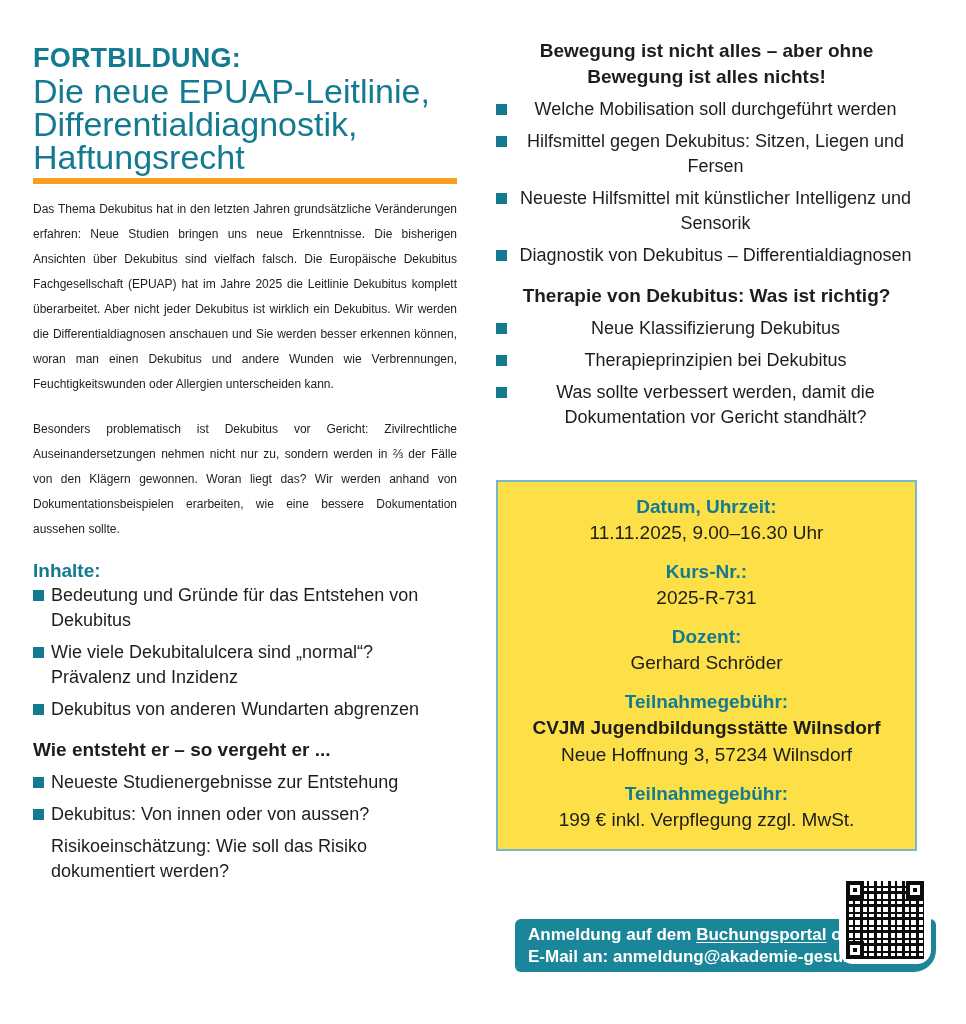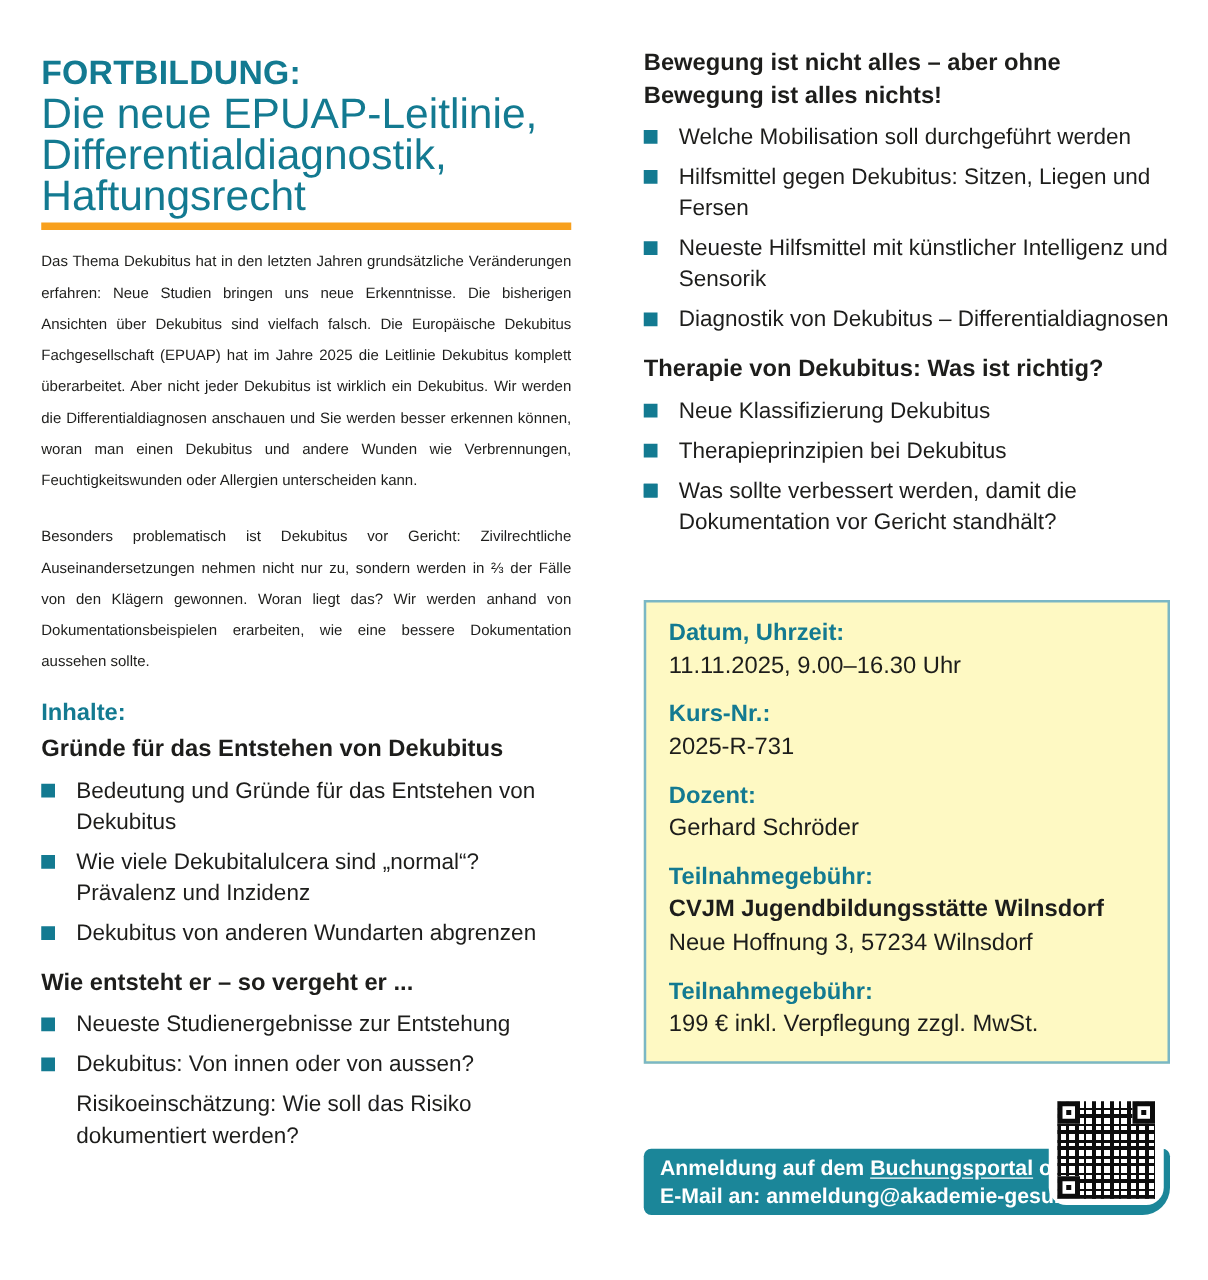--- a/index.html
+++ b/index.html
@@ -12,43 +12,43 @@
   *{box-sizing:border-box;}
   html,body{margin:0;padding:0;}
   body{
     width:966px;height:1024px;background:#ffffff;position:relative;
     font-family:"Liberation Sans","DejaVu Sans",sans-serif;
     color:var(--ink);overflow:hidden;
     -webkit-font-smoothing:antialiased;
   }
   .col{position:absolute;}
   .col-left{left:33px;top:42px;width:424px;}
-  .col-right{left:515px;top:38px;width:421px;}
+  .col-right{left:496px;top:38px;width:421px;text-align:center;}
 
   .h1{font-size:27px;font-weight:700;line-height:33px;color:var(--teal);letter-spacing:.2px;}
   .h2{font-size:34px;font-weight:400;line-height:33px;color:var(--teal);}
   .rule{height:6px;background:var(--orange);margin-top:4px;}
 
   p.body{margin:13px 0 0;font-size:12px;line-height:25px;text-align:justify;}
   p.body + p.body{margin-top:20px;}
 
   .inhalte{margin-top:16px;font-size:19px;line-height:25px;font-weight:700;color:var(--teal);}
 
   h3{margin:11px 0 7px;font-size:19px;line-height:26px;font-weight:700;color:var(--ink);}
   h3.tight{margin-top:4px;}
   h3.mt0{margin-top:0;}
   h3.gap{margin-top:15px;}
 
   ul.blist{list-style:none;margin:0;padding:0;}
-  ul.blist li{position:relative;padding-left:28px;margin:0 0 7px;font-size:18px;line-height:25px;}
+  ul.blist li{position:relative;padding-left:18px;margin:0 0 7px;font-size:18px;line-height:25px;}
   .sq{position:absolute;left:0;top:7px;width:11px;height:11px;background:var(--teal);}
 
   .info-box{
     margin-top:50px;width:421px;border:2px solid var(--boxborder);
-    background:#fef9c3;padding:12px 18px 16px;
+    background:#fde047;padding:12px 18px 16px;
   }
   .info-label{color:var(--teal);font-weight:700;font-size:19px;line-height:25px;margin-top:13px;}
   .info-label.first{margin-top:0;}
   .info-val{font-size:19px;line-height:26px;margin-top:1px;}
   .info-val.bold{font-weight:700;}
 
   .banner{
     position:absolute;left:515px;top:919px;width:421px;height:53px;
     background:var(--banner);border-radius:6px 6px 22px 6px;
     display:flex;flex-direction:column;justify-content:center;
@@ -83,21 +83,20 @@
     <div class="h2">Die neue EPUAP-Leitlinie,</div>
     <div class="h2">Differentialdiagnostik, Haftungsrecht</div>
     <div class="rule"></div>
   </header>
 
   <p class="body">Das Thema Dekubitus hat in den letzten Jahren grundsätzliche Veränderungen erfahren: Neue Studien bringen uns neue Erkenntnisse. Die bisherigen Ansichten über Dekubitus sind vielfach falsch. Die Europäische Dekubitus Fachgesellschaft (EPUAP) hat im Jahre 2025 die Leitlinie Dekubitus komplett überarbeitet. Aber nicht jeder Dekubitus ist wirklich ein Dekubitus. Wir werden die Differentialdiagnosen anschauen und Sie werden besser erkennen können, woran man einen Dekubitus und andere Wunden wie Verbrennungen, Feuchtigkeitswunden oder Allergien unterscheiden kann.</p>
   <p class="body">Besonders problematisch ist Dekubitus vor Gericht: Zivilrechtliche Auseinandersetzungen nehmen nicht nur zu, sondern werden in ⅔ der Fälle von den Klägern gewonnen. Woran liegt das? Wir werden anhand von Dokumentationsbeispielen erarbeiten, wie eine bessere Dokumentation aussehen sollte.</p>
 
   <div class="inhalte">Inhalte:</div>
 
-  <h3 class="tight">Gründe für das Entstehen von Dekubitus</h3>
   <ul class="blist">
     <li><span class="sq"></span><span>Bedeutung und Gründe für das Entstehen von Dekubitus</span></li>
     <li><span class="sq"></span><span>Wie viele Dekubitalulcera sind „normal“? Prävalenz und Inzidenz</span></li>
     <li><span class="sq"></span><span>Dekubitus von anderen Wundarten abgrenzen</span></li>
   </ul>
 
   <h3 class="gap">Wie entsteht er – so vergeht er ...</h3>
   <ul class="blist">
     <li><span class="sq"></span><span>Neueste Studienergebnisse zur Entstehung</span></li>
     <li><span class="sq"></span><span>Dekubitus: Von innen oder von aussen?</span></li>

